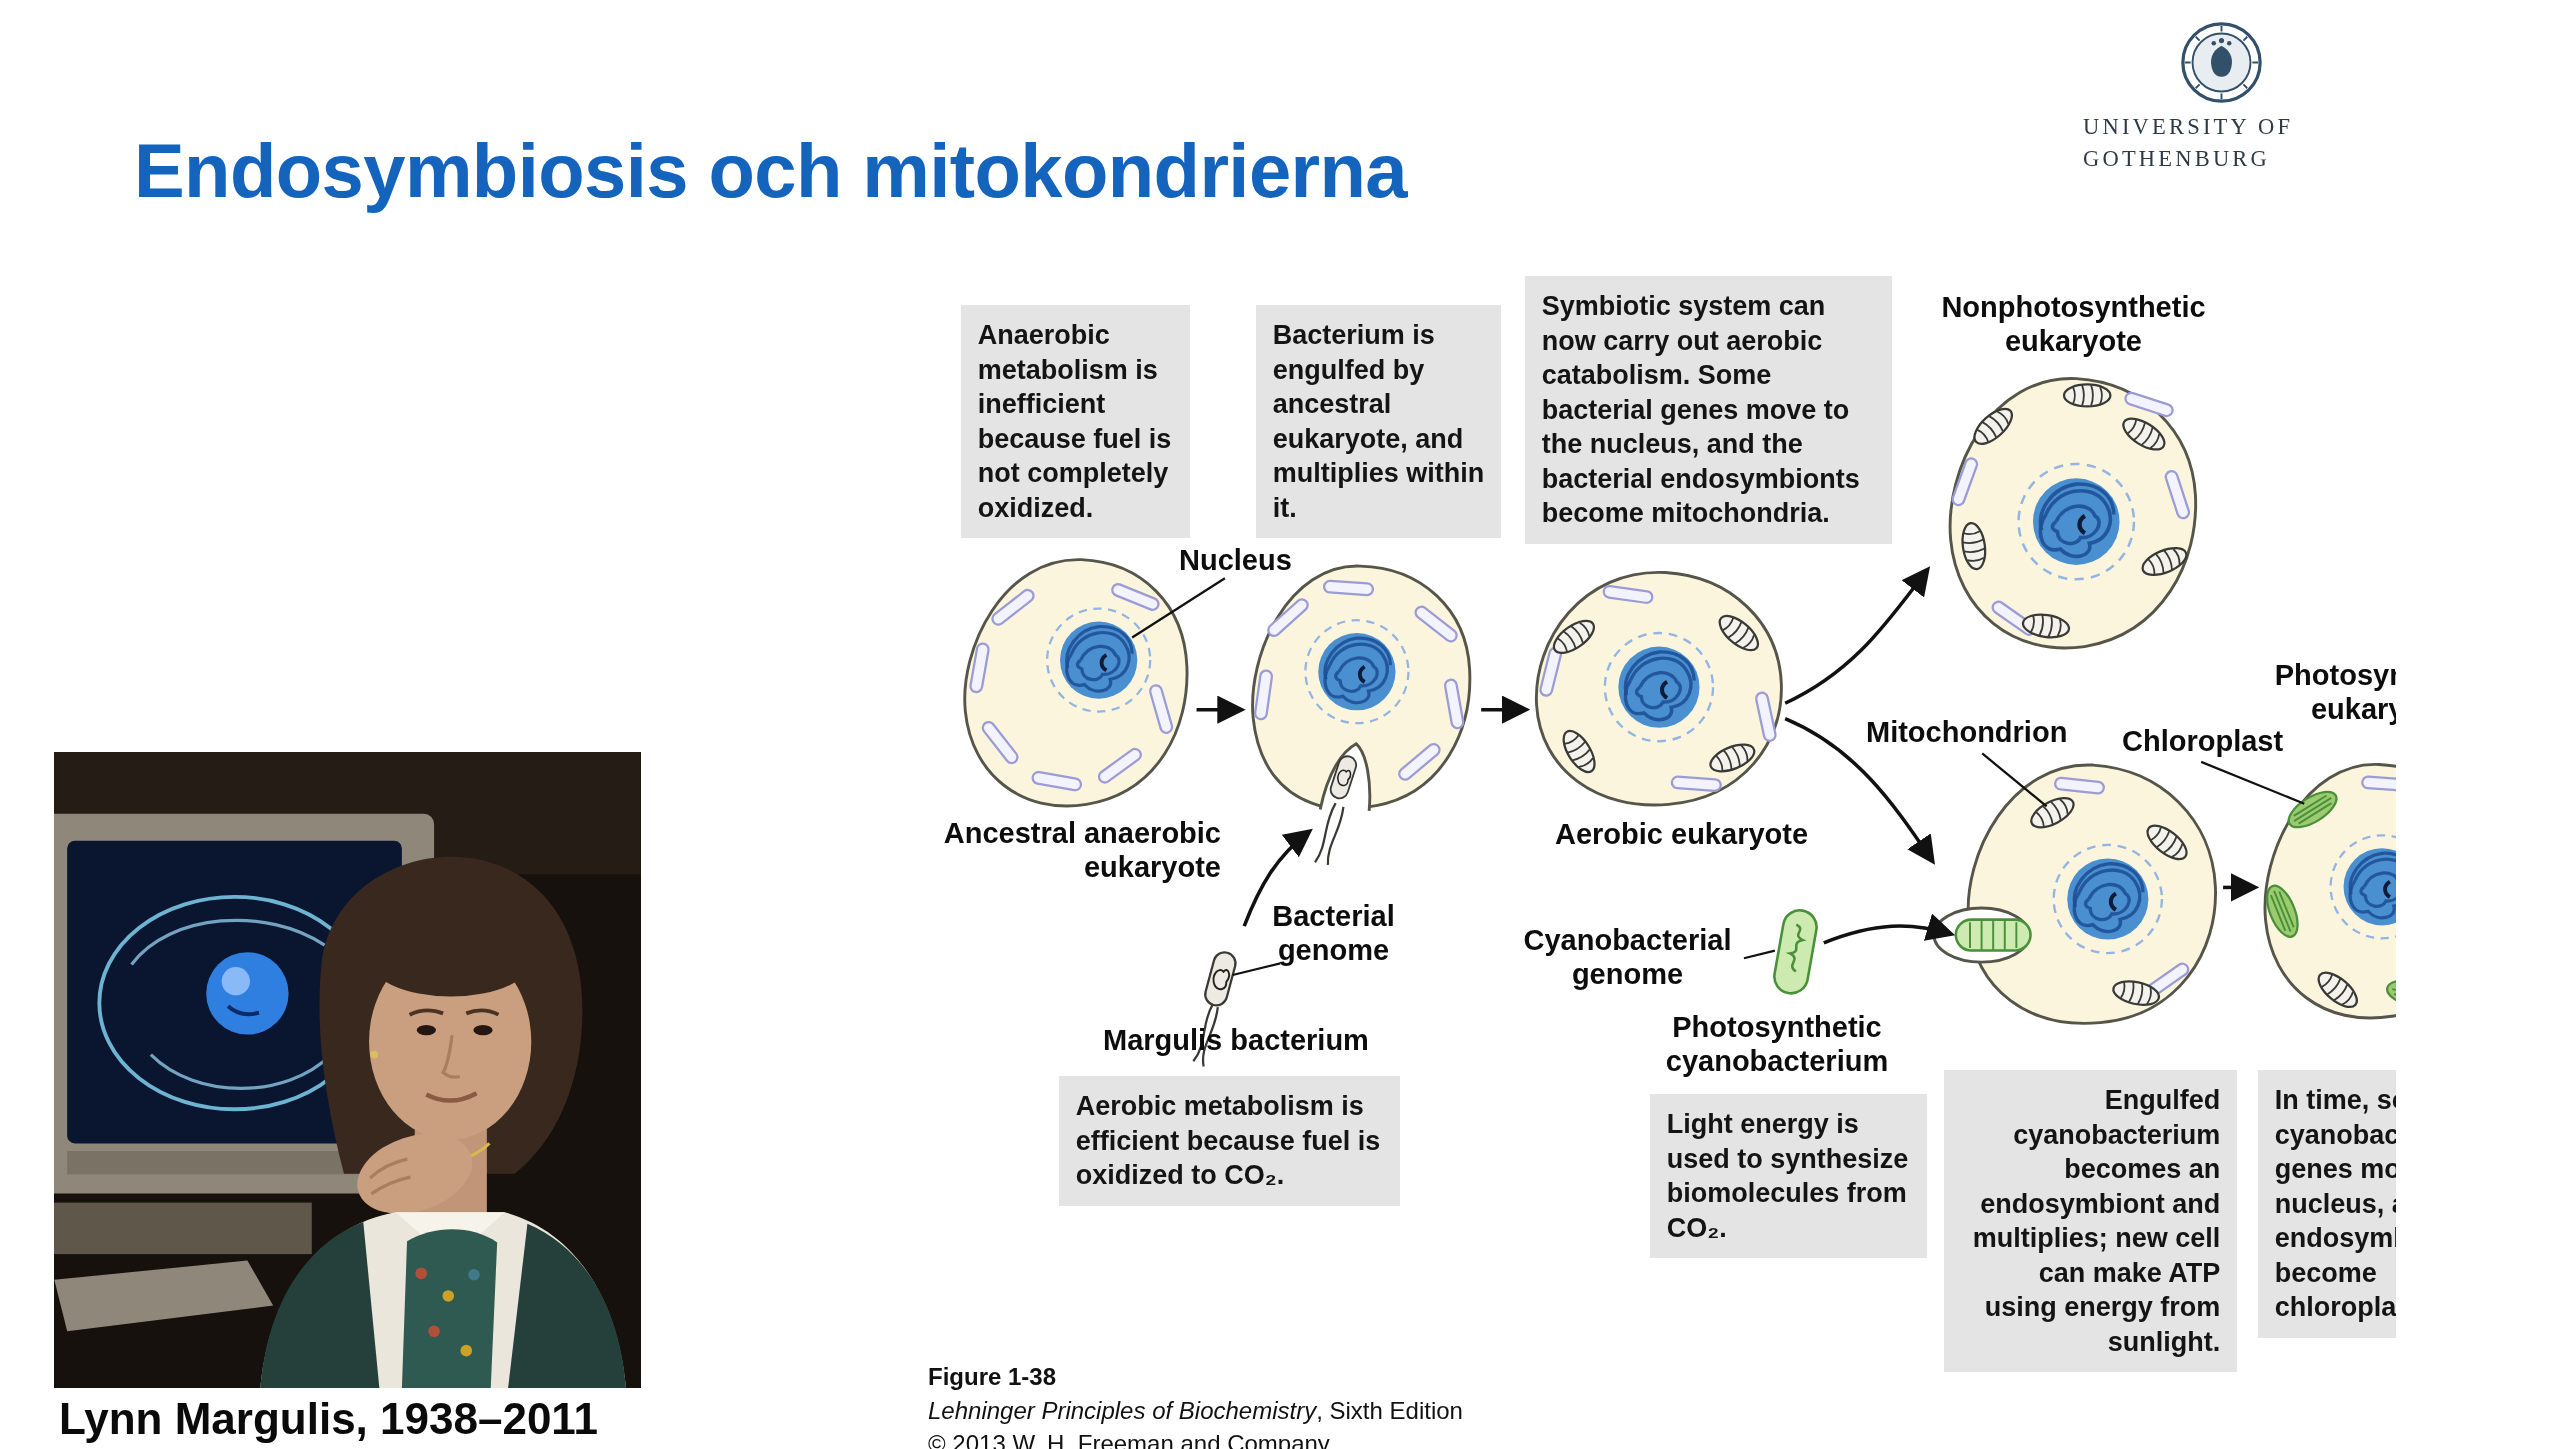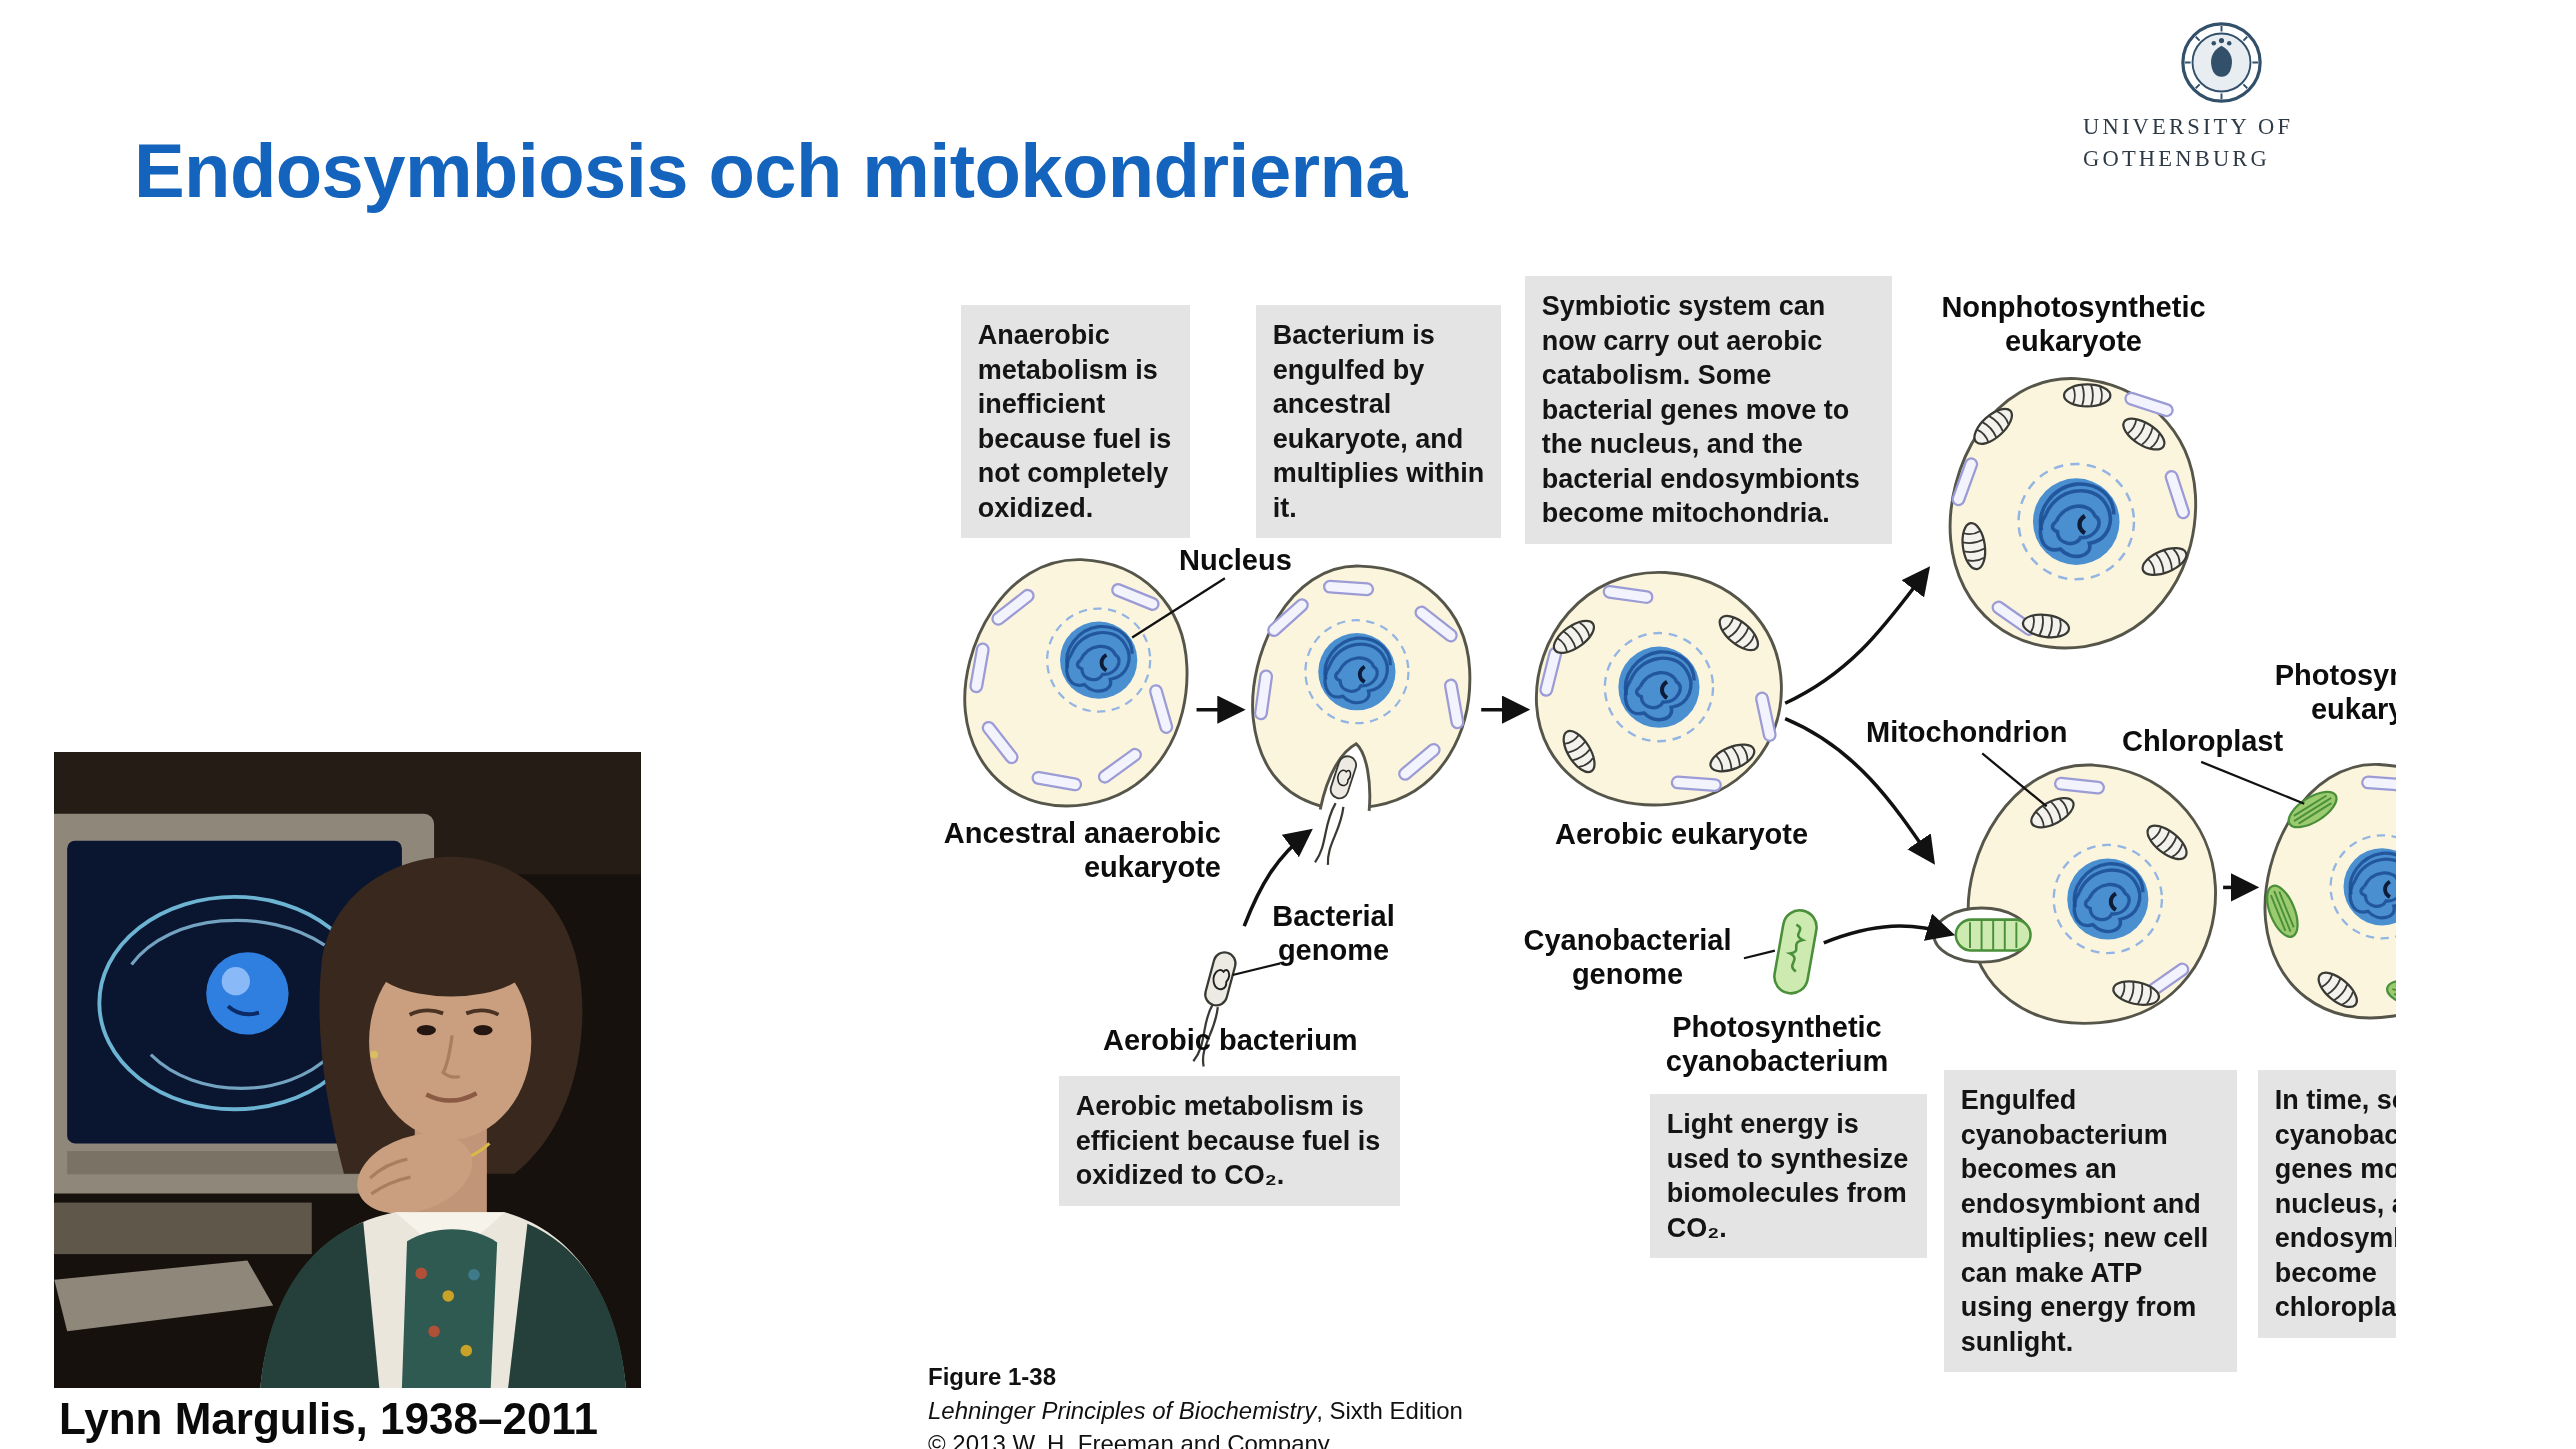--- a/index.html
+++ b/index.html
@@ -265,28 +265,28 @@
       <path d="M 2832,1464 C 2912,1432 2968,1432 3028,1450" marker-end="url(#ah)"></path>
       <path d="M 3452,1378 H 3500" marker-end="url(#ah)"></path>
     </g>
   </svg>
 
   <div class="sbox" style="left:961px;top:298px;width:229px;">Anaerobic metabolism is inefficient because fuel is not completely oxidized.</div>
   <div class="sbox" style="left:1256px;top:298px;width:245px;">Bacterium is engulfed by ancestral eukaryote, and multiplies within it.</div>
   <div class="sbox" style="left:1525px;top:269px;width:367px;"><span>Symbiotic system can now carry out aerobic catabolism. Some bacterial genes move to the nucleus, and the bacterial endosymbionts become </span><span class="xb">mitochondria.</span></div>
   <div class="sbox" style="left:1059px;top:1069px;width:341px;">Aerobic metabolism is efficient because fuel is oxidized to CO₂.</div>
   <div class="sbox" style="left:1650px;top:1087px;width:277px;">Light energy is used to synthesize biomolecules from CO₂.</div>
-  <div class="sbox" style="left:1944px;top:1063px;width:293px;">Engulfed cyanobacterium becomes an endosymbiont and multiplies; new cell can make ATP using energy from sunlight.</div>
+  <div class="sbox" style="left:1944px;top:1063px;width:293px;text-align:right;">Engulfed cyanobacterium becomes an endosymbiont and multiplies; new cell can make ATP using energy from sunlight.</div>
   <div class="sbox" style="left:2258px;top:1063px;width:307px;"><span>In time, some cyanobacterial genes move to the nucleus, and endosymbionts become </span><span class="xb">chloroplasts.</span></div>
 
   <div class="dlabel" style="left:1179px;top:544px;">Nucleus</div>
   <div class="dlabel center" style="left:1922px;top:291px;width:303px;">Nonphotosynthetic eukaryote</div>
   <div class="dlabel center" style="left:918px;top:817px;width:303px;text-align:right;">Ancestral anaerobic eukaryote</div>
   <div class="dlabel center" style="left:1253px;top:900px;width:161px;">Bacterial genome</div>
-  <div class="dlabel" style="left:1103px;top:1024px;">Aerobic bacterium</div>
+  <div class="dlabel" style="left:1103px;top:1024px;">Margulis bacterium</div>
   <div class="dlabel" style="left:1555px;top:818px;">Aerobic eukaryote</div>
   <div class="dlabel center" style="left:1510px;top:924px;width:235px;">Cyanobacterial genome</div>
   <div class="dlabel center" style="left:1645px;top:1011px;width:264px;">Photosynthetic cyanobacterium</div>
   <div class="dlabel" style="left:1866px;top:716px;">Mitochondrion</div>
   <div class="dlabel" style="left:2122px;top:725px;">Chloroplast</div>
   <div class="dlabel center" style="left:2230px;top:659px;width:299px;">Photosynthetic eukaryote</div>
 
   <div class="credit">
     <div class="b">Figure 1-38</div>
     <div><span class="i">Lehninger Principles of Biochemistry</span><span>, Sixth Edition</span></div>

